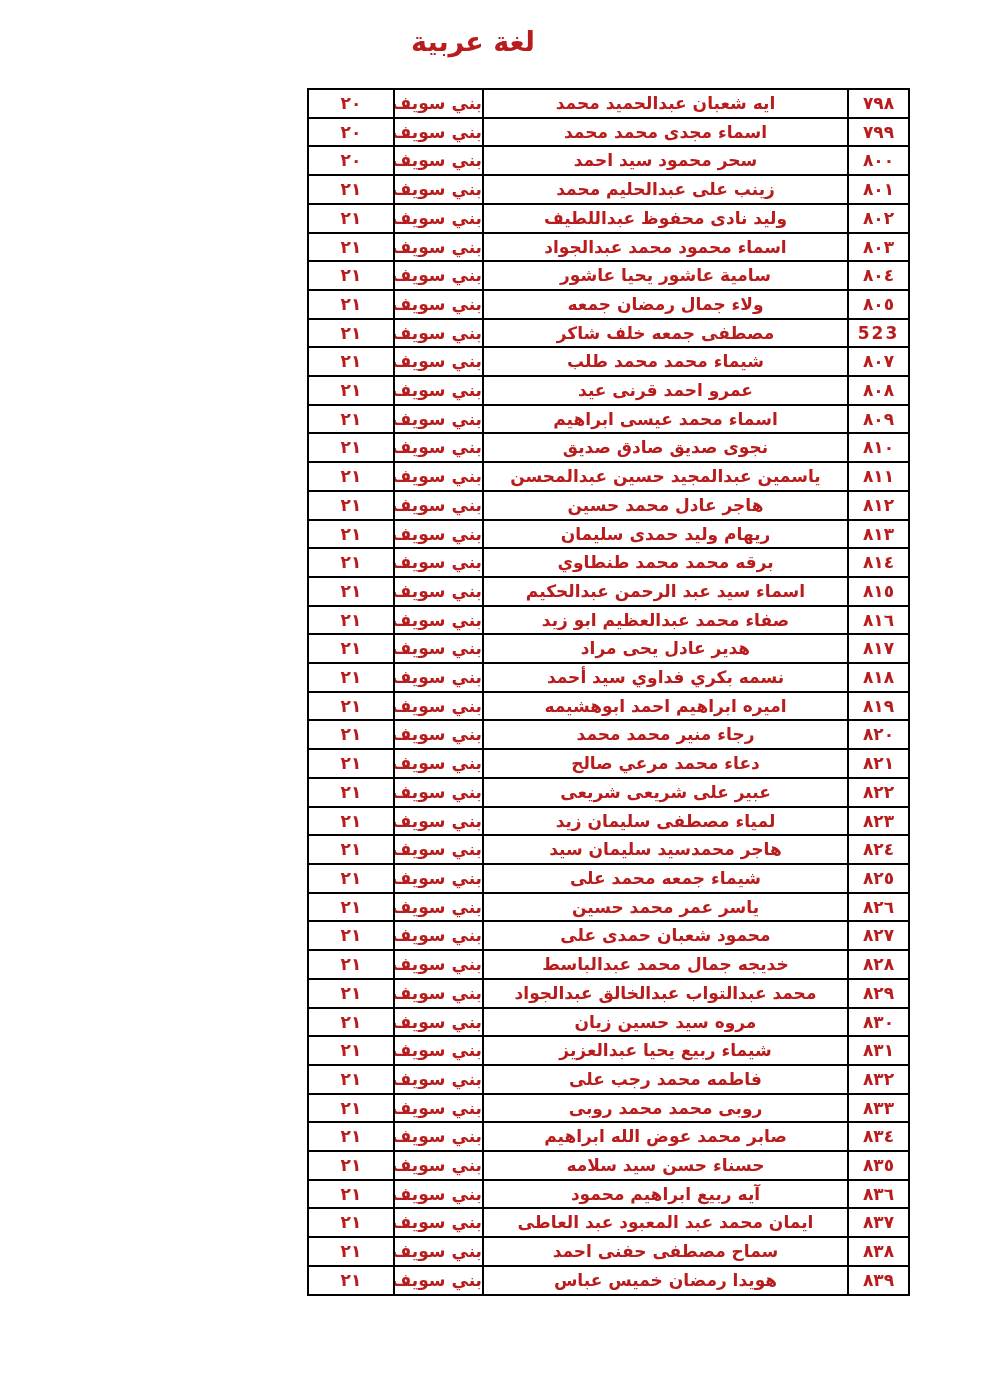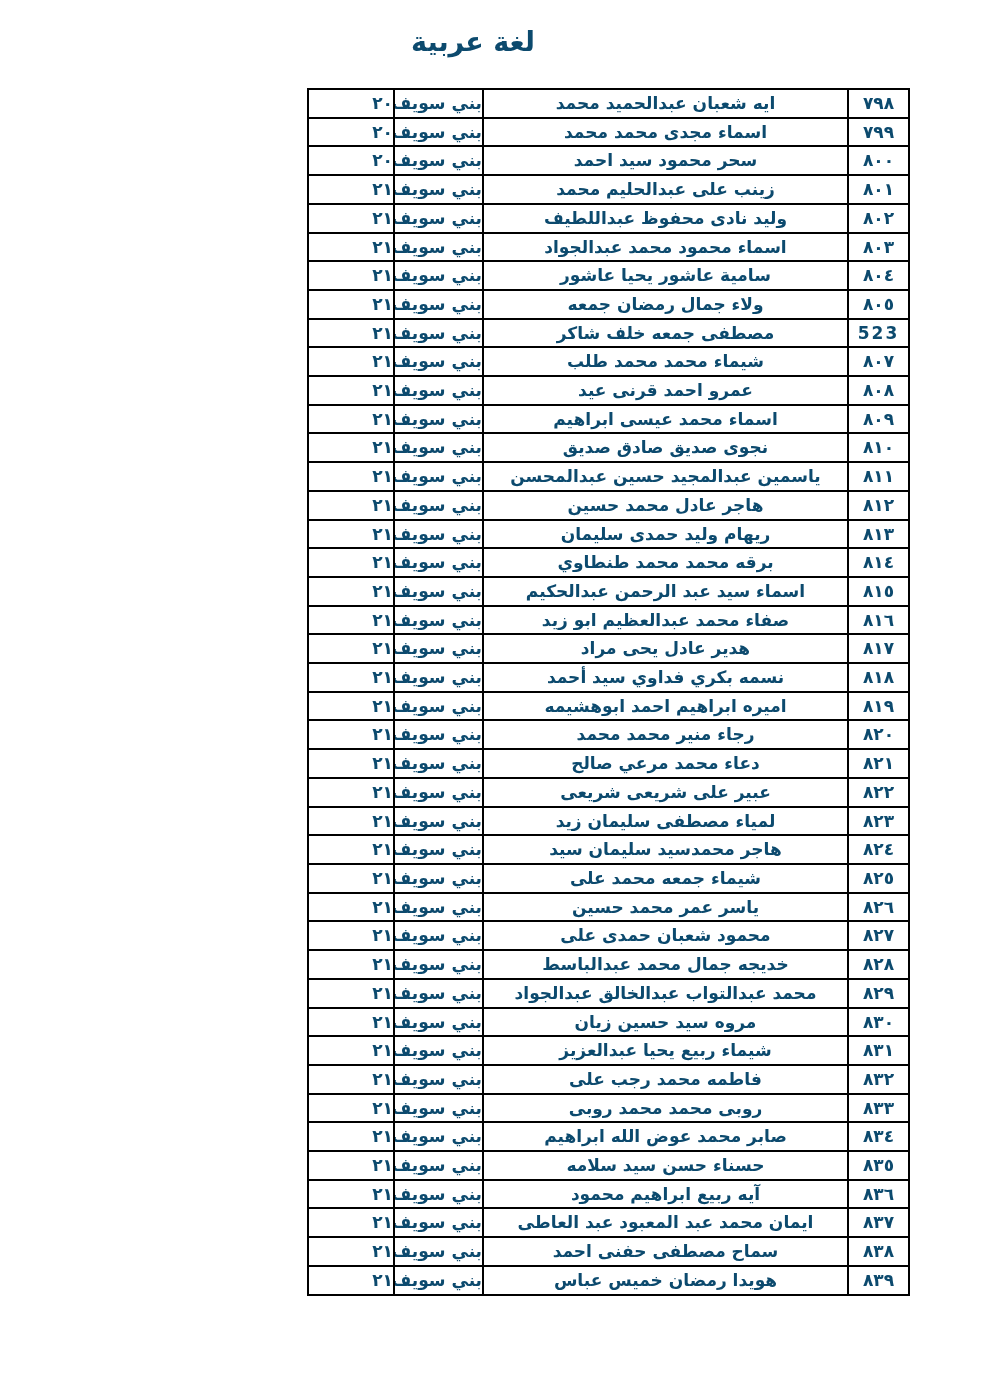--- a/index.html
+++ b/index.html
@@ -2,21 +2,21 @@
 <html lang="ar"><head>
 <meta charset="utf-8">
 <style>
   html, body { margin: 0; padding: 0; background: #ffffff; }
   #page {
     position: relative;
     width: 990px;
     height: 1400px;
     background: #ffffff;
     font-family: "DejaVu Sans", sans-serif;
-    color: #0c4a6e;
+    color: #b91c1c;
     overflow: hidden;
   }
   .doc-title {
     position: absolute;
     top: 26px;
     left: 0;
     width: 990px;
     text-align: center;
     transform: translateX(-22px);
     font-size: 27px;
@@ -43,21 +43,21 @@
     white-space: nowrap;
     overflow: hidden;
   }
   col.c-number { width: 61px; }
   col.c-name { width: 365px; }
   col.c-gov { width: 89px; }
   col.c-score { width: 86px; }
   td.cell-number { text-align: center; letter-spacing: 2px; font-size: 16px; }
   td.cell-name { text-align: center; padding-right: 7px; }
   td.cell-gov { text-align: left; padding-right: 2px; }
-  td.cell-score { letter-spacing: 2px; font-size: 16px; }
+  td.cell-score { text-align: center; letter-spacing: 2px; font-size: 16px; }
 </style>
 </head>
 <body>
 
 <div id="page">
 
   <div class="doc-title">لغة عربية</div>
 
   <table class="results">
     <colgroup>

